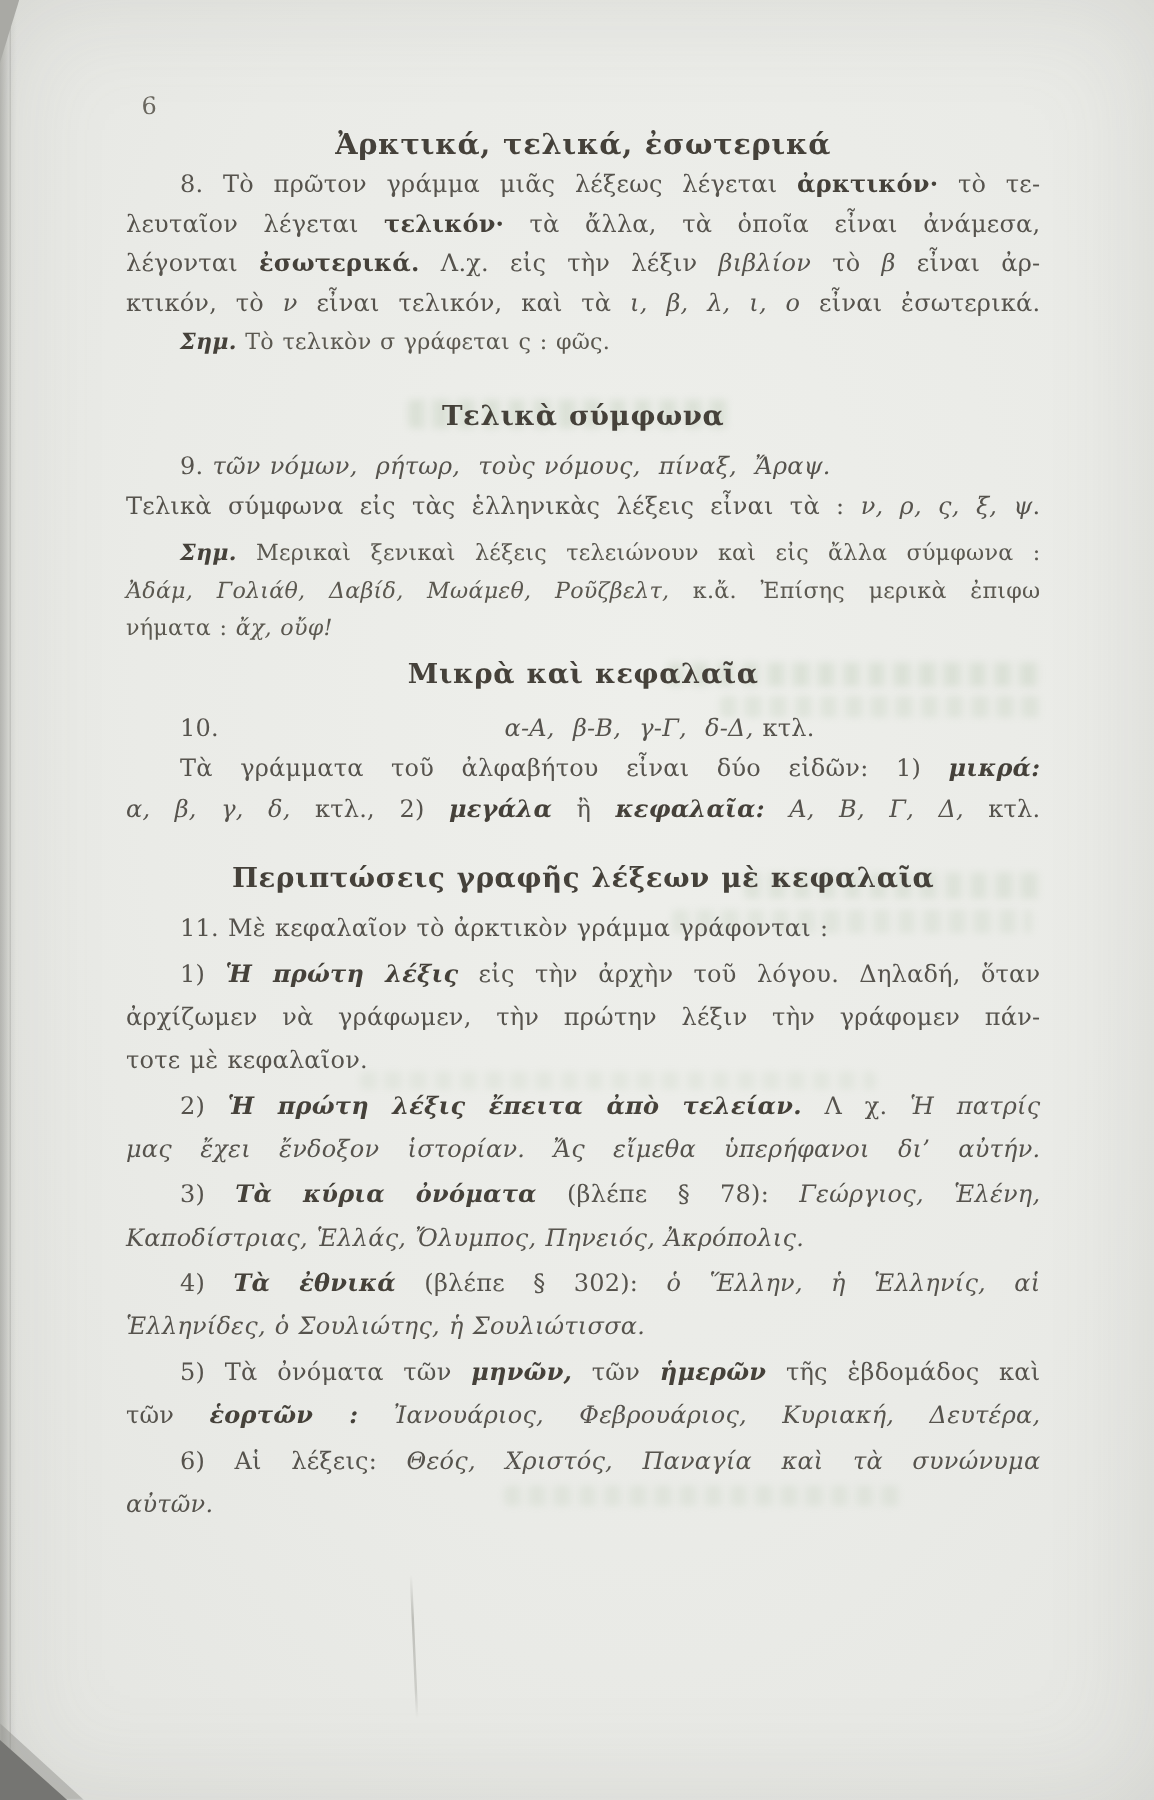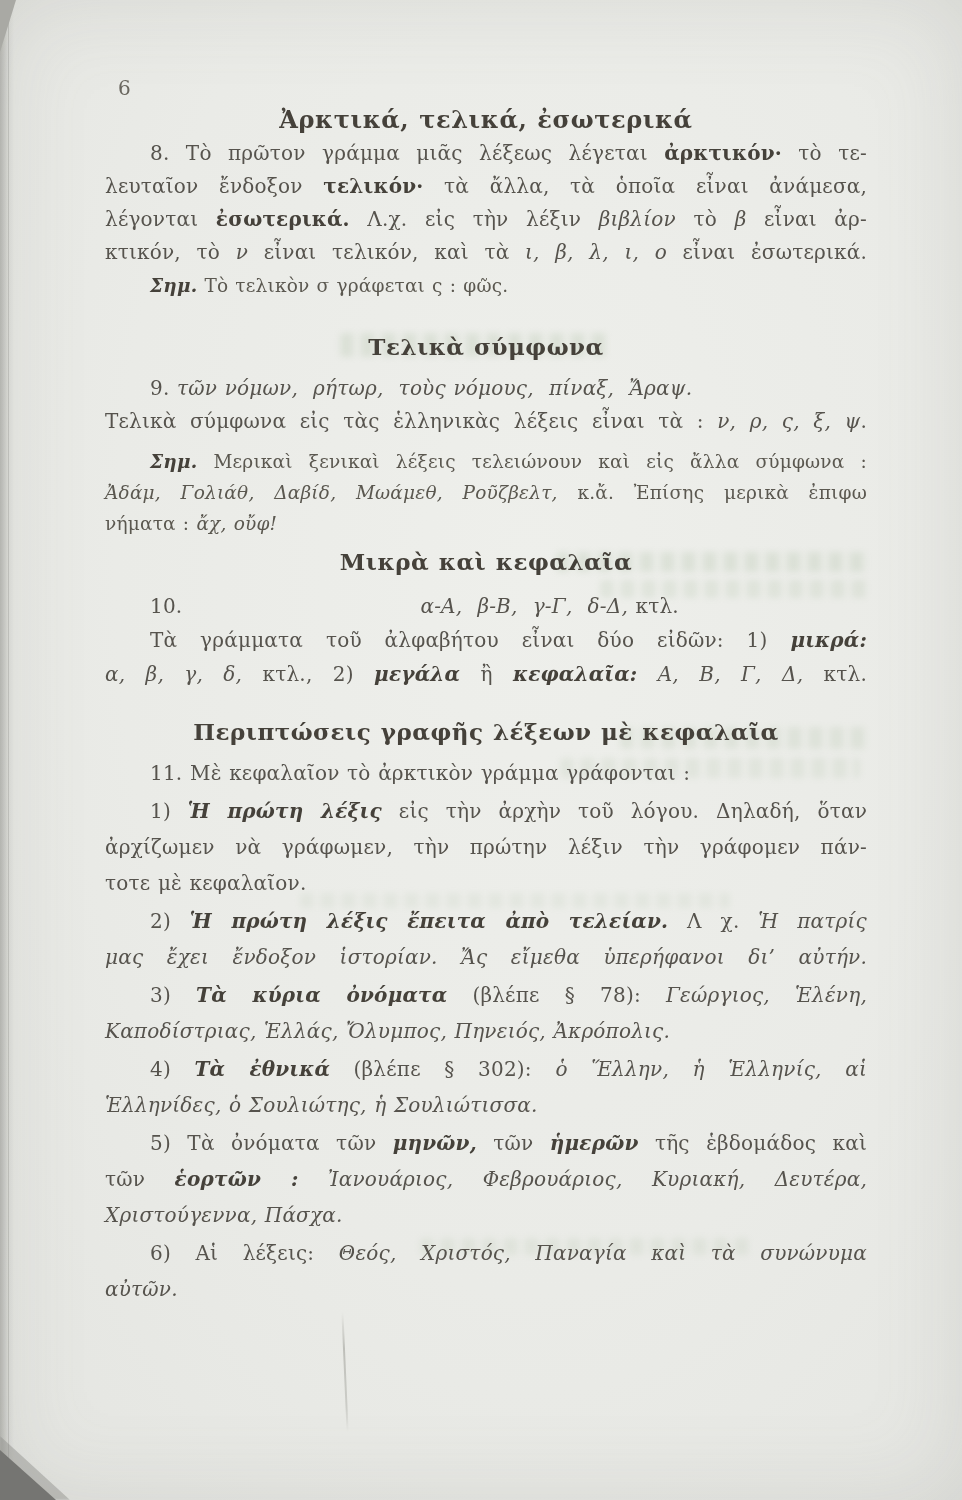--- a/index.html
+++ b/index.html
@@ -64,21 +64,21 @@
   <div class="stain st3"></div>
   <div class="stain st3b"></div>
   <div class="stain st4"></div>
   <div class="stain st5"></div>
 
   <div class="page-number">6</div>
 
   <div class="col">
     <div class="ln h h1"><span class="s-n">Ἀρκτικά, τελικά, ἐσωτερικά</span></div>
     <div class="ln ind just mt12"><span class="s-n">8. Τὸ πρῶτον γράμμα μιᾶς λέξεως λέγεται </span><span class="s-b">ἀρκτικόν·</span><span class="s-n"> τὸ τε-</span></div>
-    <div class="ln just"><span class="s-n">λευταῖον ἔνδοξον </span><span class="s-b">τελικόν·</span><span class="s-n"> τὰ ἄλλα, τὰ ὁποῖα εἶναι ἀνάμεσα,</span></div>
+    <div class="ln just"><span class="s-n">λευταῖον λέγεται </span><span class="s-b">τελικόν·</span><span class="s-n"> τὰ ἄλλα, τὰ ὁποῖα εἶναι ἀνάμεσα,</span></div>
     <div class="ln just"><span class="s-n">λέγονται </span><span class="s-b">ἐσωτερικά.</span><span class="s-n"> Λ.χ. εἰς τὴν λέξιν </span><span class="s-i">βιβλίον</span><span class="s-n"> τὸ </span><span class="s-i">β</span><span class="s-n"> εἶναι ἀρ-</span></div>
     <div class="ln just"><span class="s-n">κτικόν, τὸ </span><span class="s-i">ν</span><span class="s-n"> εἶναι τελικόν, καὶ τὰ </span><span class="s-i">ι,&nbsp;β,&nbsp;λ,&nbsp;ι,&nbsp;ο</span><span class="s-n"> εἶναι ἐσωτερικά.</span></div>
     <div class="ln ind note1"><span class="s-bi">Σημ.</span><span class="s-n"> Τὸ τελικὸν σ γράφεται ς&nbsp;:&nbsp;φῶς.</span></div>
     <div class="ln h h2"><span class="s-n">Τελικὰ σύμφωνα</span></div>
     <div class="ln ind mt8"><span class="s-n">9. </span><span class="s-i">τῶν νόμων,&nbsp; ρήτωρ,&nbsp; τοὺς νόμους,&nbsp; πίναξ,&nbsp; Ἄραψ.</span></div>
     <div class="ln just"><span class="s-n">Τελικὰ σύμφωνα εἰς τὰς ἑλληνικὰς λέξεις εἶναι τὰ&nbsp;: </span><span class="s-i">ν, ρ, ς, ξ, ψ</span><span class="s-n">.</span></div>
     <div class="ln ind note just mt8"><span class="s-bi">Σημ.</span><span class="s-n"> Μερικαὶ ξενικαὶ λέξεις τελειώνουν καὶ εἰς ἄλλα σύμφωνα&nbsp;:</span></div>
     <div class="ln note just"><span class="s-i">Ἀδάμ, Γολιάθ, Δαβίδ, Μωάμεθ, Ροῦζβελτ,</span><span class="s-n"> κ.ἄ. Ἐπίσης μερικὰ ἐπιφω</span></div>
     <div class="ln note"><span class="s-n">νήματα&nbsp;: </span><span class="s-i">ἄχ, οὔφ!</span></div>
     <div class="ln h h3"><span class="s-n">Μικρὰ καὶ κεφαλαῖα</span></div>
@@ -91,21 +91,20 @@
     <div class="ln just lh36"><span class="s-n">ἀρχίζωμεν νὰ γράφωμεν, τὴν πρώτην λέξιν τὴν γράφομεν πάν-</span></div>
     <div class="ln lh36"><span class="s-n">τοτε μὲ κεφαλαῖον.</span></div>
     <div class="ln ind just lh36 itm"><span class="s-n">2) </span><span class="s-bi">Ἡ πρώτη λέξις ἔπειτα ἀπὸ τελείαν.</span><span class="s-n"> Λ χ. </span><span class="s-i">Ἡ πατρίς</span></div>
     <div class="ln just lh36"><span class="s-i">μας ἔχει ἔνδοξον ἱστορίαν. Ἄς εἴμεθα ὑπερήφανοι δι’ αὐτήν.</span></div>
     <div class="ln ind just lh36 itm"><span class="s-n">3) </span><span class="s-bi">Τὰ κύρια ὀνόματα</span><span class="s-n"> (βλέπε § 78): </span><span class="s-i">Γεώργιος, Ἑλένη,</span></div>
     <div class="ln lh36"><span class="s-i">Καποδίστριας, Ἑλλάς, Ὄλυμπος, Πηνειός, Ἀκρόπολις.</span></div>
     <div class="ln ind just lh36 itm"><span class="s-n">4) </span><span class="s-bi">Τὰ ἐθνικά</span><span class="s-n"> (βλέπε § 302): </span><span class="s-i">ὁ Ἕλλην, ἡ Ἑλληνίς, αἱ</span></div>
     <div class="ln lh36"><span class="s-i">Ἑλληνίδες, ὁ Σουλιώτης, ἡ Σουλιώτισσα.</span></div>
     <div class="ln ind just lh36 itm"><span class="s-n">5) Τὰ ὀνόματα τῶν </span><span class="s-bi">μηνῶν,</span><span class="s-n"> τῶν </span><span class="s-bi">ἡμερῶν</span><span class="s-n"> τῆς ἑβδομάδος καὶ</span></div>
     <div class="ln just lh36"><span class="s-n">τῶν </span><span class="s-bi">ἑορτῶν&nbsp;:</span><span class="s-n"> </span><span class="s-i">Ἰανουάριος, Φεβρουάριος, Κυριακή, Δευτέρα,</span></div>
-    <div class="ln lh36"><span class="s-i">Χριστούγεννα, Πάσχα.</span></div>
     <div class="ln ind just lh36 itm"><span class="s-n">6) Αἱ λέξεις: </span><span class="s-i">Θεός, Χριστός, Παναγία</span><span class="s-i"> καὶ τὰ συνώνυμα</span></div>
     <div class="ln lh36"><span class="s-i">αὐτῶν.</span></div>
   </div>
 
   <div class="crease"></div>
   <div class="edge-shadow"></div>
   <div class="edge-line"></div>
   <div class="corner-top"></div>
   <div class="corner-bottom-soft"></div>
   <div class="corner-bottom"></div>

